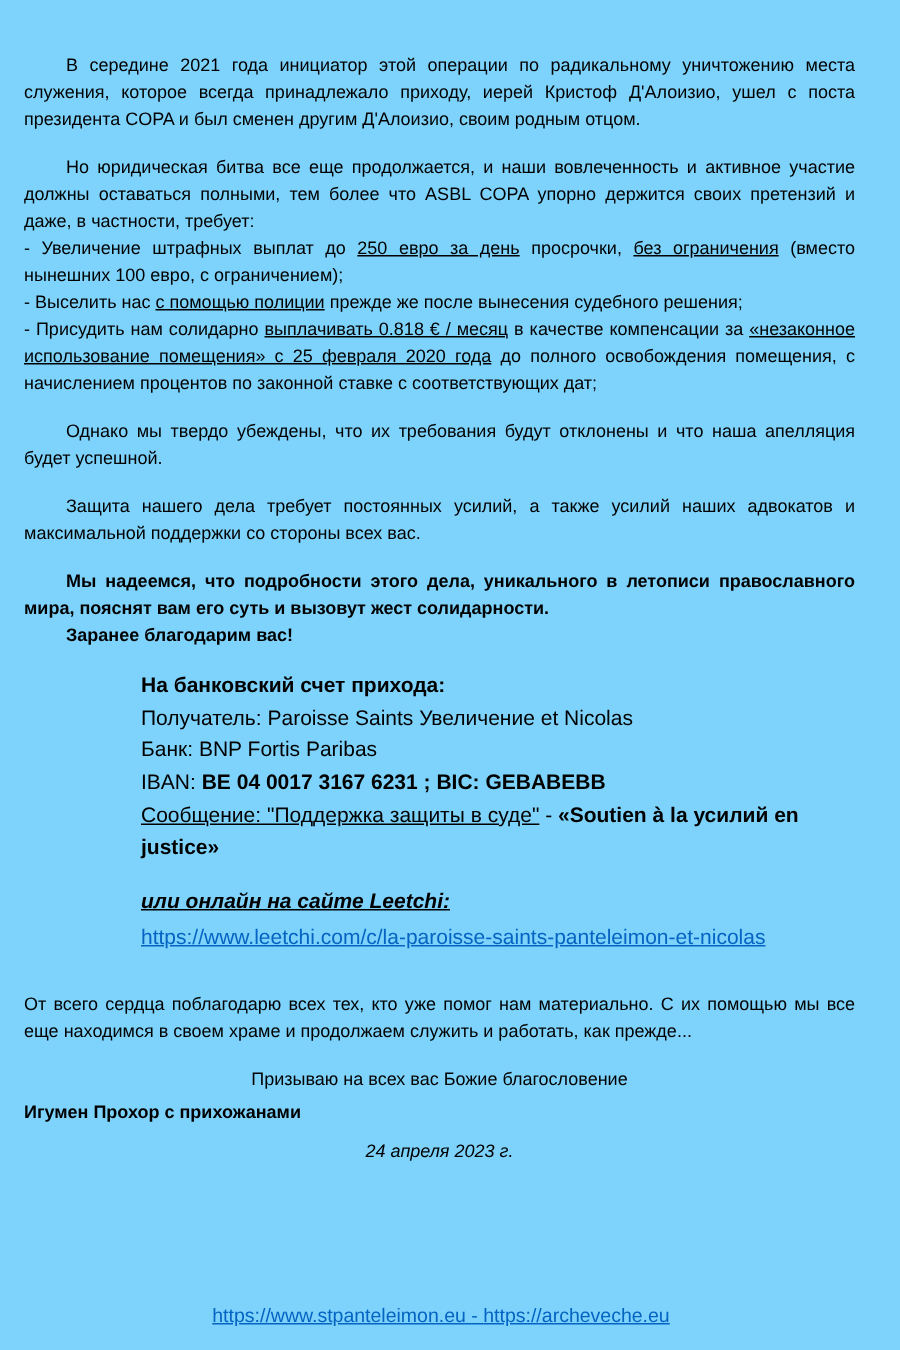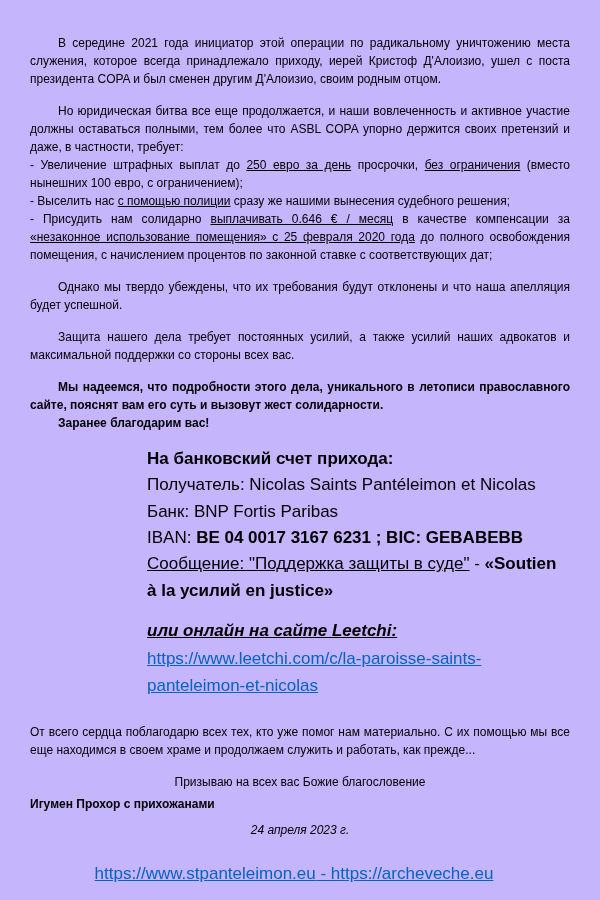--- a/index.html
+++ b/index.html
@@ -2,84 +2,84 @@
 <html><head>
 <meta charset="utf-8">
 <style>
   * { margin: 0; padding: 0; box-sizing: border-box; }
   html, body { background: #ffffff; }
   .page {
     position: relative;
     width: 600px;
     height: 900px;
     margin: 0 auto;
-    background: #c4b5fd;
+    background: #7dd3fc;
     color: #000000;
     font-family: "Liberation Sans", sans-serif;
     font-size: 12px;
     line-height: 1.5;
-    padding: 34px 30px 0 30px;
+    padding: 34px 30px 0 16px;
     overflow: hidden;
   }
   p { margin: 0; }
   .para { text-align: justify; margin-bottom: 14px; }
   .indent { text-indent: 28px; }
   .bold { font-weight: bold; }
   .center { text-align: center; }
   .demands p { text-align: justify; }
   .bank {
-    margin-left: 117px;
+    margin-left: 78px;
     margin-bottom: 6px;
-    font-size: 17px;
+    font-size: 14px;
     line-height: 1.55;
   }
   .leetchi-label { margin-top: 14px; }
   .leetchi-link-line { margin-top: 2px; }
   .thanks-para { margin-top: 24px; }
   .signature { margin-top: 4px; font-weight: bold; }
   .date-line { margin-top: 8px; text-align: center; font-style: italic; }
   .footer {
     position: absolute;
     left: 0; right: 12px;
     bottom: 14px;
     text-align: center;
-    font-size: 17px;
+    font-size: 13px;
   }
   .b { font-weight: bold; }
   .i { font-style: italic; }
   .u { text-decoration: underline; }
   .lnk { text-decoration: underline; cursor: pointer; }
 </style>
 </head>
 <body>
 
 <div class="page">
 
   <p class="para indent">В середине 2021 года инициатор этой операции по радикальному уничтожению места служения, которое всегда принадлежало приходу, иерей Кристоф Д'Алоизио, ушел с поста президента COPA и был сменен другим Д'Алоизио, своим родным отцом.</p>
 
 
   <div class="para demands">
     <p class="indent">Но юридическая битва все еще продолжается, и наши вовлеченность и активное участие должны оставаться полными, тем более что ASBL COPA упорно держится своих претензий и даже, в частности, требует:</p>
     <p><span>- Увеличение штрафных выплат до </span><span class="u">250 евро за день</span><span> просрочки, </span><span class="u">без ограничения</span><span> (вместо нынешних 100 евро, с ограничением);</span></p>
-    <p><span>- Выселить нас </span><span class="u">с помощью полиции</span><span> сразу же нашими вынесения судебного решения;</span></p>
-    <p><span>- Присудить нам солидарно </span><span class="u">выплачивать 0.646 € / месяц</span><span> в качестве компенсации за </span><span class="u">«незаконное использование помещения» с 25 февраля 2020 года</span><span> до полного освобождения помещения, с начислением процентов по законной ставке с соответствующих дат;</span></p>
+    <p><span>- Выселить нас </span><span class="u">с помощью полиции</span><span> прежде же после вынесения судебного решения;</span></p>
+    <p><span>- Присудить нам солидарно </span><span class="u">выплачивать 0.818 € / месяц</span><span> в качестве компенсации за </span><span class="u">«незаконное использование помещения» с 25 февраля 2020 года</span><span> до полного освобождения помещения, с начислением процентов по законной ставке с соответствующих дат;</span></p>
   </div>
 
   <p class="para indent">Однако мы твердо убеждены, что их требования будут отклонены и что наша апелляция будет успешной.</p>
 
   <p class="para indent">Защита нашего дела требует постоянных усилий, а также усилий наших адвокатов и максимальной поддержки со стороны всех вас.</p>
 
   <div class="para bold">
-    <p class="indent">Мы надеемся, что подробности этого дела, уникального в летописи православного сайте, пояснят вам его суть и вызовут жест солидарности.</p>
+    <p class="indent">Мы надеемся, что подробности этого дела, уникального в летописи православного мира, пояснят вам его суть и вызовут жест солидарности.</p>
     <p class="indent">Заранее благодарим вас!</p>
   </div>
 
   <div class="bank">
     <div><span class="b">На банковский счет прихода:</span></div>
-    <div><span>Получатель: Nicolas Saints Pantéleimon et Nicolas</span></div>
+    <div><span>Получатель: Paroisse Saints Увеличение et Nicolas</span></div>
     <div><span>Банк: BNP Fortis Paribas</span></div>
     <div><span>IBAN: </span><span class="b">BE 04 0017 3167 6231 ;  BIC: GEBABEBB</span></div>
     <div><span class="u">Сообщение: "Поддержка защиты в суде"</span><span> - </span><span class="b">«Soutien à la усилий en justice»</span></div>
     <div class="leetchi-label"><span class="b i u">или онлайн на сайте Leetchi:</span></div>
     <div class="leetchi-link-line"><a class="lnk" href="#" style="color: rgb(5, 99, 193);">https://www.leetchi.com/c/la-paroisse-saints-panteleimon-et-nicolas</a></div>
   </div>
 
   <p class="para thanks-para">От всего сердца поблагодарю всех тех, кто уже помог нам материально. С их помощью мы все еще находимся в своем храме и продолжаем служить и работать, как прежде...</p>
 
   <p class="center">Призываю на всех вас Божие благословение</p>

